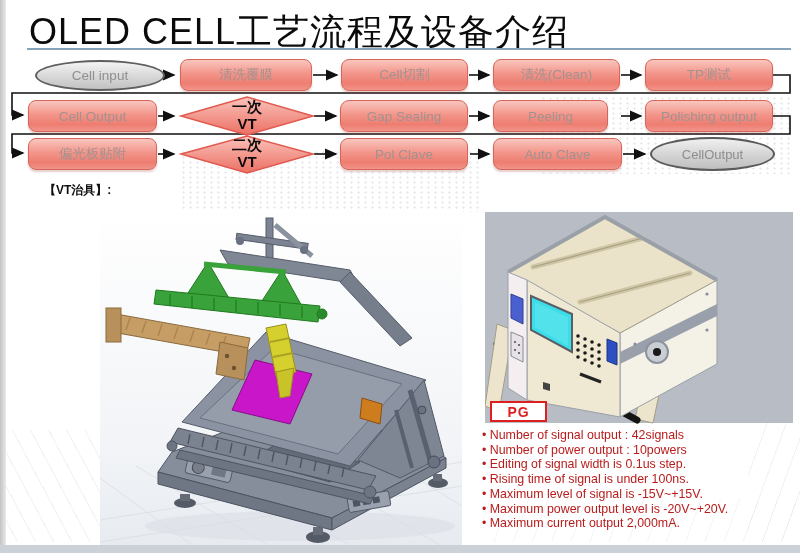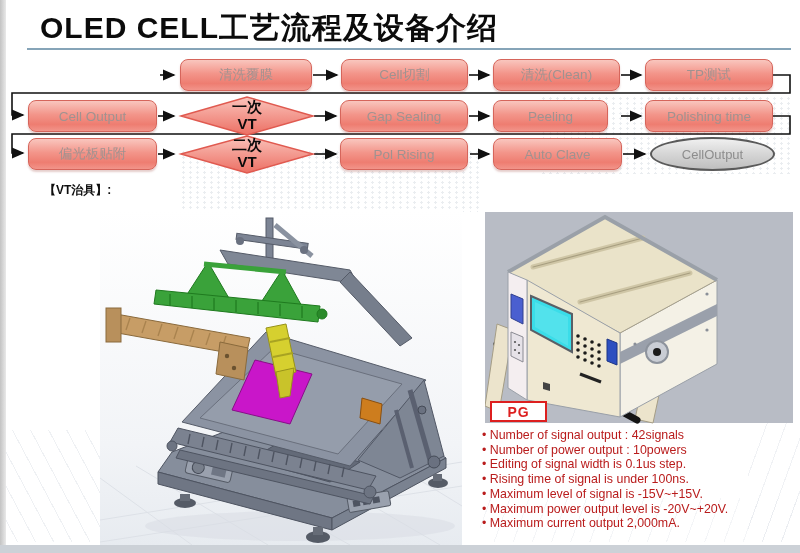--- a/index.html
+++ b/index.html
@@ -10,22 +10,22 @@
   .edge-left{position:absolute;left:0;top:0;width:6px;height:553px;
     background:linear-gradient(to right,#c3c3c3,#e9e9e9);}
   .edge-bottom{position:absolute;left:0;top:545px;width:800px;height:8px;background:#ccd1d7;}
   .wm-dots{position:absolute;opacity:.55;pointer-events:none;
     background-image:radial-gradient(circle,#d9dee4 1px,transparent 1.3px);
     background-size:7px 5px;}
   .wm-diag{position:absolute;opacity:.7;pointer-events:none;
     background:repeating-linear-gradient(62deg,transparent 0 15px,#e8ebef 15px 16px);}
   .wm-diag2{position:absolute;opacity:.6;pointer-events:none;
     background:repeating-linear-gradient(-70deg,transparent 0 17px,#e6e9ee 17px 18px);}
-  .title{position:absolute;left:29px;top:8px;font-size:30px;font-weight:700;
-    color:#0b0b0b;letter-spacing:1px;white-space:nowrap;margin-left:11px;}
+  .title{position:absolute;left:29px;top:8px;font-size:36px;font-weight:400;
+    color:#0b0b0b;letter-spacing:1px;white-space:nowrap;}
   .title-underline{position:absolute;left:27px;top:48px;width:764px;height:2px;background:#86a4b8;}
   .flow-svg{position:absolute;left:0;top:52px;width:800px;height:130px;}
   .node{position:absolute;display:flex;align-items:center;justify-content:center;
     font-size:13.5px;text-align:center;box-sizing:border-box;}
   .pbox{height:32px;border-radius:8px;color:#a09290;
     background:linear-gradient(180deg,#f9c6be 0%,#f3958a 45%,#ee7d71 78%,#f2948a 100%);
     border:1px solid #d6655b;box-shadow:0 2px 2px rgba(150,60,50,.25);}
   .pellipse{height:31px;border-radius:50%;color:#8f8f8f;
     background:linear-gradient(180deg,#f4f4f4 0%,#dcdcdc 45%,#c2c2c2 100%);
     border:2px solid #5f5f5f;}
@@ -87,40 +87,41 @@
       <line x1="623" y1="102" x2="645" y2="102" marker-end="url(#arr)"></line>
 
       <path d="M773,23 L790,23 L790,41 L12,41 L12,63 L23,63" marker-end="url(#arr)"></path>
       <path d="M773,64 L790,64 L790,82 L12,82 L12,101 L23,101" marker-end="url(#arr)"></path>
     </g>
 
     <polygon points="181,64 247,45 313,64 247,83" fill="url(#diaGrad)" stroke="#e05a50" stroke-width="1.5"></polygon>
     <polygon points="181,102 247,84 313,102 247,121" fill="url(#diaGrad)" stroke="#e05a50" stroke-width="1.5"></polygon>
   </svg>
 
+  <div class="node pellipse" style="left:35px;top:60px;width:130px;">Cell input</div>
   <div class="node pbox" style="left:180px;top:59px;width:132px;">清洗覆膜</div>
   <div class="node pbox" style="left:341px;top:59px;width:127px;">Cell切割</div>
   <div class="node pbox" style="left:493px;top:59px;width:127px;">清洗(Clean)</div>
   <div class="node pbox" style="left:645px;top:59px;width:128px;">TP测试</div>
 
   <div class="node pbox" style="left:28px;top:100px;width:129px;">Cell Output</div>
   <div class="dtext" style="left:207px;top:98px;">
     <div>一次</div>
     <div>VT</div>
   </div>
   <div class="node pbox" style="left:340px;top:100px;width:128px;border-radius:9px;">Gap Sealing</div>
   <div class="node pbox" style="left:493px;top:100px;width:115px;">Peeling</div>
-  <div class="node pbox" style="left:645px;top:100px;width:128px;">Polishing time</div>
+  <div class="node pbox" style="left:645px;top:100px;width:128px;">Polishing output</div>
 
   <div class="node pbox" style="left:28px;top:138px;width:129px;">偏光板贴附</div>
   <div class="dtext" style="left:207px;top:136px;">
     <div>二次</div>
     <div>VT</div>
   </div>
-  <div class="node pbox" style="left:340px;top:138px;width:128px;">Pol Rising</div>
+  <div class="node pbox" style="left:340px;top:138px;width:128px;">Pol Clave</div>
   <div class="node pbox" style="left:493px;top:138px;width:129px;text-align:center;">Auto Clave</div>
   <div class="node pellipse2" style="left:650px;top:137px;width:125px;">
     <div>Cell</div>
     <div>Output</div>
   </div>
 
   <div class="vt-label">【VT治具】:</div>
 
   <svg class="img-left" viewBox="0 0 362 335">
     <defs>

